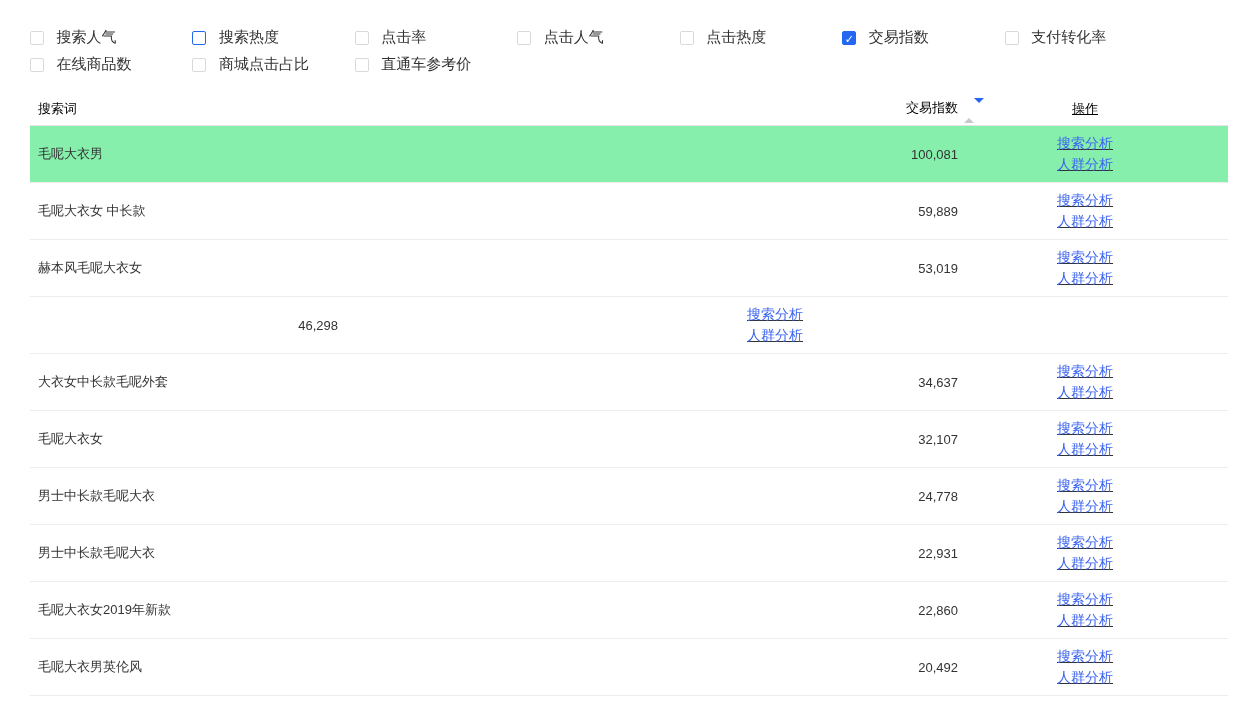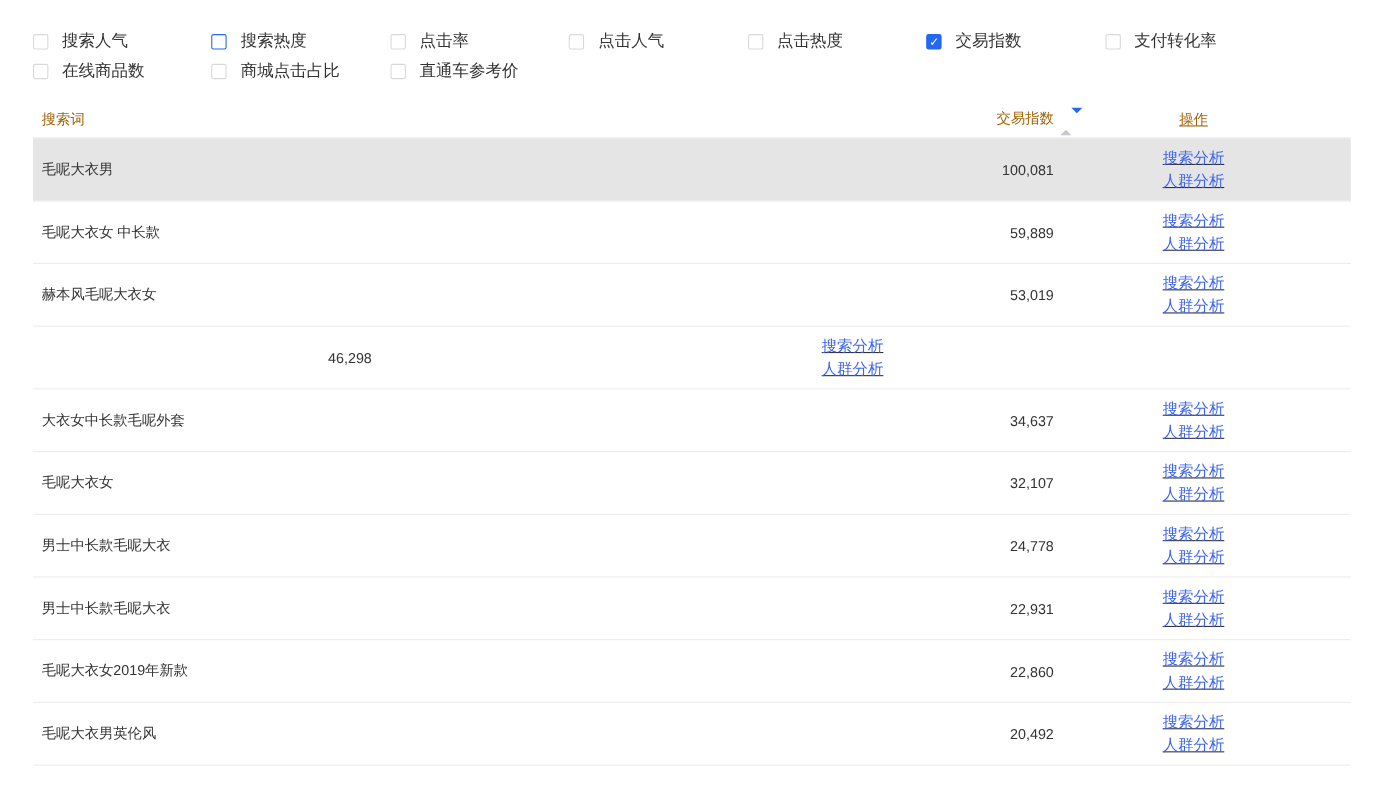--- a/index.html
+++ b/index.html
@@ -14,24 +14,24 @@
     border-radius:2px; background:#fff; vertical-align:-2px; position:relative; }
   .cbx.focus { border-color:#2468f2; }
   .cbx.checked { background:#2468f2; border-color:#2468f2; }
   .cbx.checked::after { content:"✓"; position:absolute; left:1.5px; top:0.5px;
     color:#fff; font-size:11px; font-weight:bold; line-height:12px; }
   .filter-label { font-size:15px; color:#333; margin-left:8px; vertical-align:1px; }
 
   
   .table { margin:21px 25px 0 30px; width:1198px; }
   .thead { display:flex; align-items:center; height:34px; padding:0 16px 0 8px;
-    border-bottom:1px solid #e4e4e4; font-size:13px; color:#a16207; }
+    border-bottom:1px solid #e4e4e4; font-size:13px; color:#000000; }
   .trow  { display:flex; align-items:center; height:57px; padding:0 16px 0 8px;
     border-bottom:1px solid #ededed; font-size:13px; }
-  .trow.hl { background:#e5e5e5; }
+  .trow.hl { background:#86efac; }
   .col-kw  { width:620px; }
   .col-idx { width:300px; text-align:right; }
   .col-act { flex:1; text-align:center;text-decoration:underline; }
   .sorter { display:inline-block; width:10px; margin-left:6px; margin-right:-16px;
     vertical-align:-3px; cursor:pointer; }
   .caret { width:0; height:0; border-left:5px solid transparent; border-right:5px solid transparent; }
   .caret.up   { border-bottom:5px solid #c5c8ce; margin-bottom:2px; }
   .caret.down { border-top:5px solid #2468f2; }
   .links { line-height:21px; }
   .links a { display:block; color:#3c64f1; text-decoration:none; font-size:14px; cursor:pointer; }

